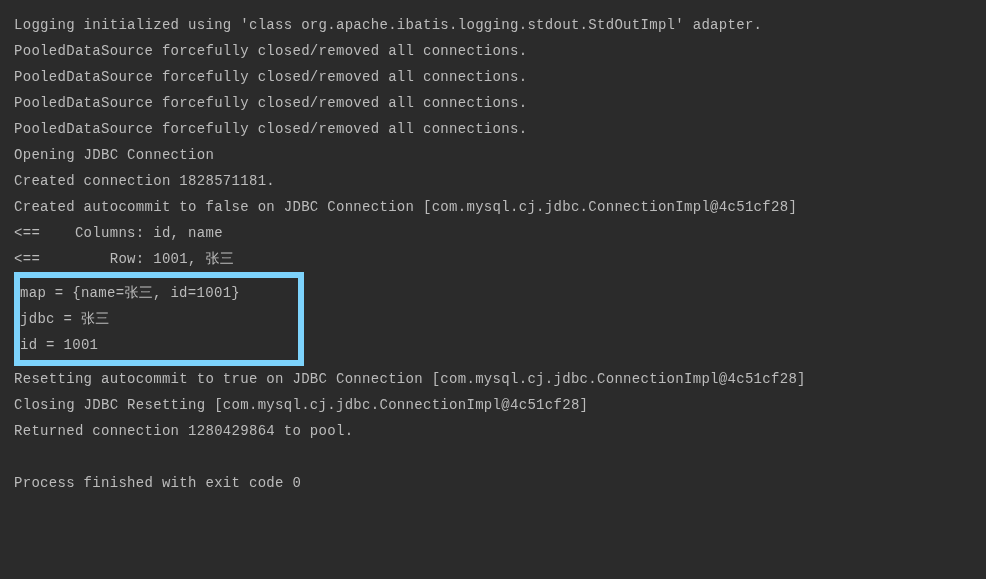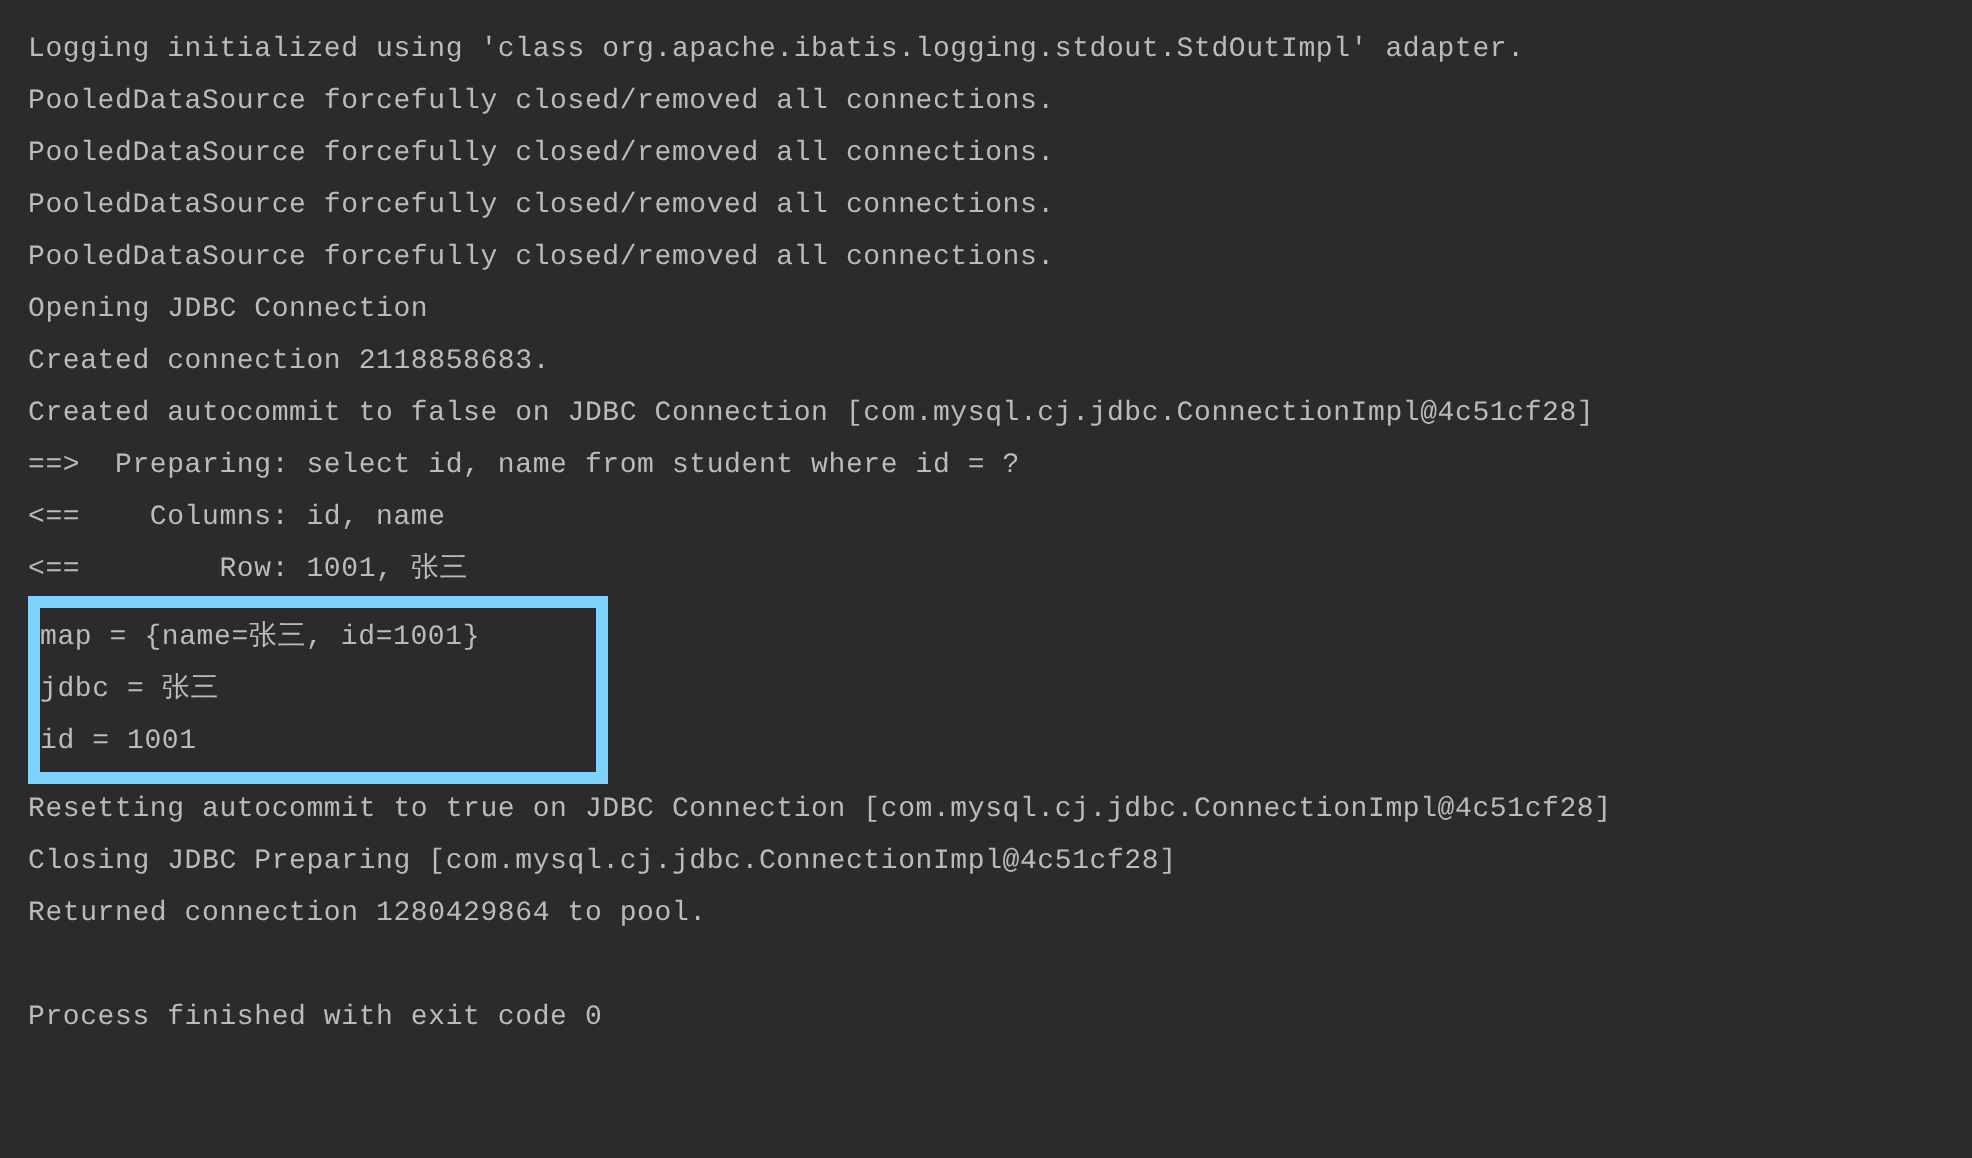--- a/index.html
+++ b/index.html
@@ -38,28 +38,27 @@
 </head>
 <body>
 
 <div class="console">
   <div class="line">Logging initialized using 'class org.apache.ibatis.logging.stdout.StdOutImpl' adapter.</div>
   <div class="line">PooledDataSource forcefully closed/removed all connections.</div>
   <div class="line">PooledDataSource forcefully closed/removed all connections.</div>
   <div class="line">PooledDataSource forcefully closed/removed all connections.</div>
   <div class="line">PooledDataSource forcefully closed/removed all connections.</div>
   <div class="line">Opening JDBC Connection</div>
-  <div class="line">Created connection 2118858683.</div>
+  <div class="line">Created connection 1828571181.</div>
   <div class="line">Created autocommit to false on JDBC Connection [com.mysql.cj.jdbc.ConnectionImpl@4c51cf28]</div>
-  <div class="line">==&gt;  Preparing: select id, name from student where id = ?</div>
   <div class="line">&lt;==    Columns: id, name</div>
   <div class="line">&lt;==        Row: 1001, 张三</div>
   <div class="highlight-box">
     <div class="line">map = {name=张三, id=1001}</div>
     <div class="line">jdbc = 张三</div>
     <div class="line">id = 1001</div>
   </div>
   <div class="line">Resetting autocommit to true on JDBC Connection [com.mysql.cj.jdbc.ConnectionImpl@4c51cf28]</div>
-  <div class="line">Closing JDBC Preparing [com.mysql.cj.jdbc.ConnectionImpl@4c51cf28]</div>
+  <div class="line">Closing JDBC Resetting [com.mysql.cj.jdbc.ConnectionImpl@4c51cf28]</div>
   <div class="line">Returned connection 1280429864 to pool.</div>
   <div class="line">&nbsp;</div>
   <div class="line">Process finished with exit code 0</div>
 </div>
 
 </body></html>

